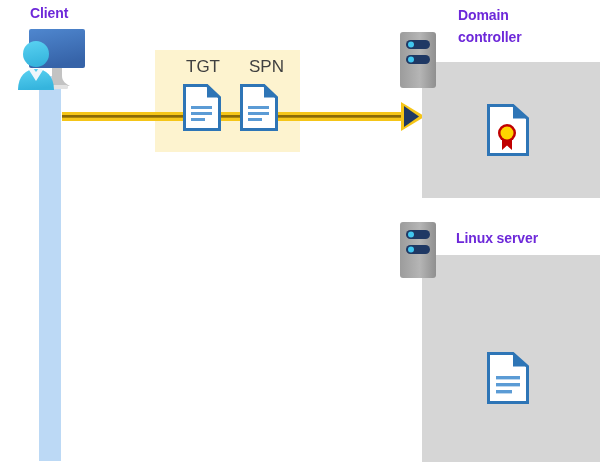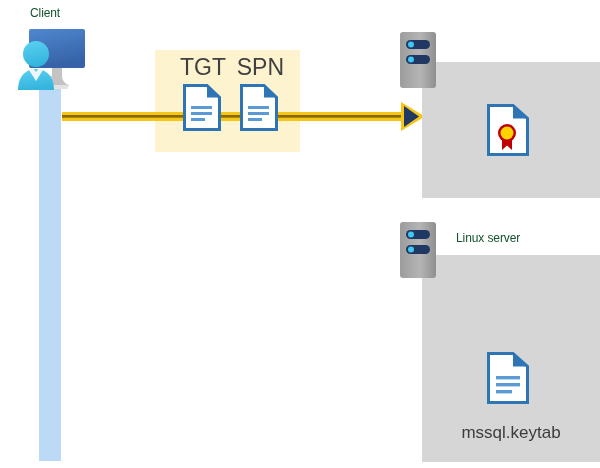--- a/index.html
+++ b/index.html
@@ -14,34 +14,34 @@
     position: relative;
     width: 600px;
     height: 468px;
     background: #ffffff;
     overflow: hidden;
   }
   .abs { position: absolute; }
 
   
   .label-bold {
-    font-weight: normal;
-    color: #14532d;
-    font-size: 12px;
+    font-weight: bold;
+    color: #6d28d9;
+    font-size: 14px;
     line-height: 21px;
     letter-spacing: -0.1px;
   }
   .label-plain {
     color: #3c3c3c;
     font-size: 17px;
     line-height: 20px;
   }
   .tag-text {
     color: #404040;
-    font-size: 23px;
+    font-size: 17px;
     line-height: 20px;
   }
 
   
   .lifeline {
     background: #bcd9f5;
   }
 
   
   .yellow-box {
@@ -151,20 +151,22 @@
         </linearGradient>
       </defs>
       <rect x="0" y="0" width="36" height="56" rx="3" fill="url(#srvGrad1)"></rect>
       <rect x="6" y="8" width="24" height="9" rx="4.5" fill="#1f3864"></rect>
       <circle cx="11" cy="12.5" r="3" fill="#41c7f0"></circle>
       <rect x="6" y="23" width="24" height="9" rx="4.5" fill="#1f3864"></rect>
       <circle cx="11" cy="27.5" r="3" fill="#41c7f0"></circle>
     </svg>
   </div>
 
+  <div class="abs label-bold" style="left:458px; top:5px; width:140px;">Domain</div>
+  <div class="abs label-bold" style="left:458px; top:27px; width:140px;">controller</div>
 
   <div class="abs icon" style="left:487px; top:104px; width:42px; height:52px;">
     <svg width="42" height="52" viewBox="0 0 42 52" xmlns="http://www.w3.org/2000/svg">
       <path d="M1.5 1.5 H26 L40.5 14.5 V50.5 H1.5 Z" fill="#ffffff" stroke="#2e75b6" stroke-width="3"></path>
       <path d="M26 1.5 L40.5 14.5 H26 Z" fill="#2e75b6"></path>
 
       <polygon points="15,33 15,46 20,41.5 25,46 25,33" fill="#c00000"></polygon>
 
       <circle cx="20" cy="29" r="9" fill="#c00000"></circle>
       <circle cx="20" cy="29" r="6.5" fill="#ffd400"></circle>
@@ -196,15 +198,14 @@
   <div class="abs icon" style="left:487px; top:352px; width:42px; height:52px;">
     <svg width="42" height="52" viewBox="0 0 42 52" xmlns="http://www.w3.org/2000/svg">
       <path d="M1.5 1.5 H26 L40.5 14.5 V50.5 H1.5 Z" fill="#ffffff" stroke="#2e75b6" stroke-width="3"></path>
       <path d="M26 1.5 L40.5 14.5 H26 Z" fill="#2e75b6"></path>
       <rect x="9" y="24" width="24" height="3.4" fill="#5b9bd5"></rect>
       <rect x="9" y="31" width="24" height="3.4" fill="#5b9bd5"></rect>
       <rect x="9" y="38" width="16" height="3.4" fill="#5b9bd5"></rect>
     </svg>
   </div>
 
-  <div class="abs label-plain" style="left:432px; top:423px; width:158px; text-align:center;">mssql.keytab</div>
 
 </div>
 
 </body></html>

